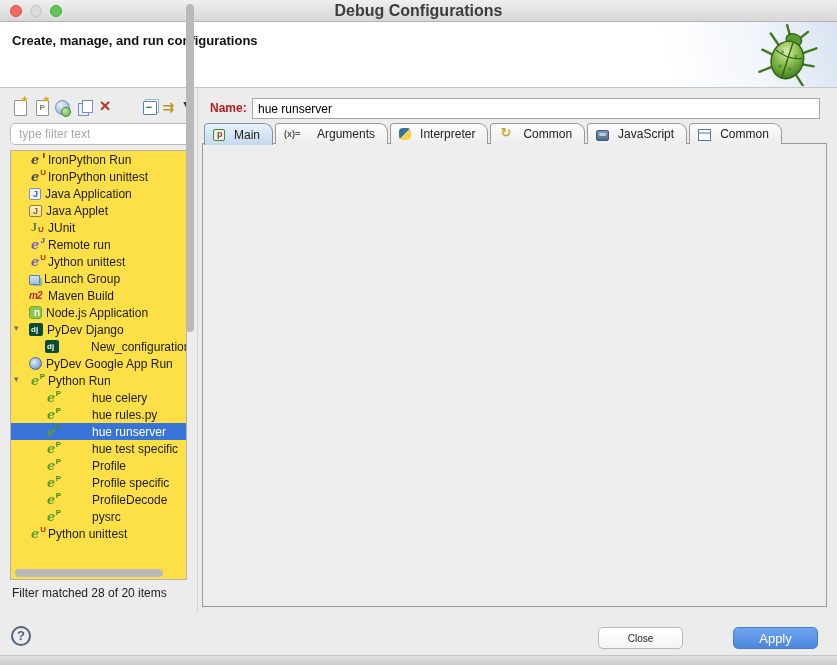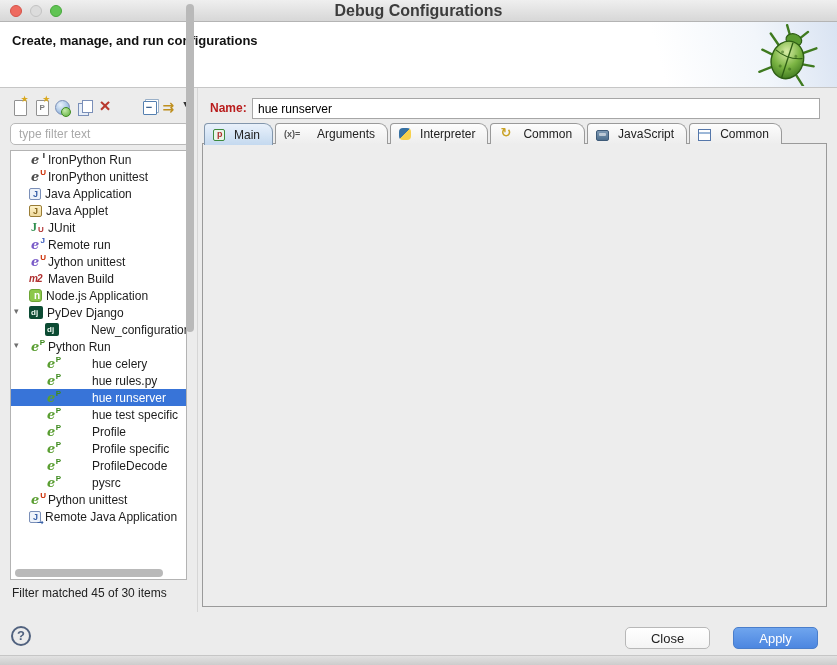--- a/index.html
+++ b/index.html
@@ -52,21 +52,21 @@
   .filter-launch-icon::before { content:"⇉"; position:absolute; left:1px; top:0px;
     font:700 14px/20px "DejaVu Sans",sans-serif; color:#bf9020; }
   .dropdown-caret-icon { width:10px !important; }
   .dropdown-caret-icon::before { content:"▾"; position:absolute; left:0; top:1px; font-size:10px; color:#333; }
   .filter-box { position:absolute; left:10px; top:123px; width:180px; height:22px;
     border:1px solid #b9b9b9; border-radius:5px; background:#fff; font-size:12px;
     padding:0 8px; color:#333; outline:none; }
   .filter-box::placeholder { color:#a9a9a9; }
   
   .tree { position:absolute; left:10px; top:150px; width:177px; height:430px;
-    background:#ffffff; border:1px solid #b3b3b3; overflow:hidden; }
+    background:#fde047; border:1px solid #b3b3b3; overflow:hidden; }
   .tree-row { position:relative; height:17px; display:flex; align-items:center;
     padding-left:18px; font-size:12px; white-space:nowrap; }
   .tree-row.indent { padding-left:34px;gap:28px; }
   .tree-row.selected { background:#3874d8; color:#fff; }
   .tree-row .expander { visibility:hidden; position:absolute; left:3px; top:2px;
     font-size:9px; color:#6f6f6f; }
   .tree-row.expandable .expander { visibility:visible; }
   .tree-row.selected .tlabel { color:#fff; }
   .vscroll { position:absolute; right:2px; top:4px; width:8px; height:328px;
     background:#b9b9b9; border-radius:4px; }
@@ -157,23 +157,23 @@
   .pp-row { height:15px; font-size:11px; line-height:15px; padding-left:4px; color:#222; white-space:nowrap; }
   .pp-scroll { position:absolute; left:791px; top:313px; width:8px; height:62px;
     background:#b9b9b9; border-radius:4px; }
   .small-btn { position:absolute; width:78px; height:20px; border-radius:5px; font-size:12px;
     background:#ededed; border:1px solid #d2d2d2; color:#b3b3b3; font-family:"Liberation Sans",sans-serif; }
   .btn-revert { left:634px; top:574px; }
   .btn-apply  { left:731px; top:574px; }
   
   .help-btn { position:absolute; left:11px; top:626px; width:20px; height:20px; border-radius:50%;
     border:2px solid #51627f; background:transparent; color:#51627f; font:700 13px/16px "Liberation Sans",sans-serif; }
-  .close-btn { position:absolute; left:625px; top:627px; width:85px; height:22px;
+  .close-btn { position:absolute; left:598px; top:627px; width:85px; height:22px;
     background:linear-gradient(#ffffff,#f4f4f4); border:1px solid #b8b8b8; border-radius:5px;
-    font-size:13px; color:#222; font-family:"Liberation Sans",sans-serif; }
+    font-size:10px; color:#222; font-family:"Liberation Sans",sans-serif; }
   .debug-btn { position:absolute; left:733px; top:627px; width:85px; height:22px;
     background:linear-gradient(#6fa5ee,#4c86e0); border:1px solid #4a7ecb; border-radius:5px;
     font-size:13px; color:#fff; font-family:"Liberation Sans",sans-serif; }
   .bottom-edge { position:absolute; left:0; top:655px; width:837px; height:10px;
     background:linear-gradient(#e2e2e2,#cccccc); border-top:1px solid #c6c6c6; }
 </style>
 </head>
 <body>
 
 <div class="titlebar">
@@ -270,20 +270,25 @@
       <span class="ticon jython-run-icon"></span>
       <span class="tlabel">Remote run</span>
     </div>
 
     <div class="tree-row">
 
       <span class="ticon jython-unittest-icon"></span>
       <span class="tlabel">Jython unittest</span>
     </div>
 
+    <div class="tree-row">
+
+      <span class="ticon launch-group-icon"></span>
+      <span class="tlabel">Launch Group</span>
+    </div>
 
     <div class="tree-row">
 
       <span class="ticon maven-build-icon"></span>
       <span class="tlabel">Maven Build</span>
     </div>
 
     <div class="tree-row">
 
       <span class="ticon nodejs-icon"></span>
@@ -295,20 +300,25 @@
       <span class="ticon pydev-django-icon"></span>
       <span class="tlabel">PyDev Django</span>
     </div>
 
     <div class="tree-row indent">
 
       <span class="ticon django-config-icon"></span>
       <span class="tlabel">New_configuration</span>
     </div>
 
+    <div class="tree-row">
+
+      <span class="ticon google-app-run-icon"></span>
+      <span class="tlabel">PyDev Google App Run</span>
+    </div>
 
     <div class="tree-row expandable">
       <span class="expander">▾</span>
       <span class="ticon python-run-icon"></span>
       <span class="tlabel">Python Run</span>
     </div>
 
     <div class="tree-row indent">
 
       <span class="ticon python-run-config-icon"></span>
@@ -356,31 +366,26 @@
       <span class="ticon python-run-config-icon"></span>
       <span class="tlabel">pysrc</span>
     </div>
 
     <div class="tree-row">
 
       <span class="ticon python-unittest-icon"></span>
       <span class="tlabel">Python unittest</span>
     </div>
 
-    <div class="tree-row">
-
-      <span class="ticon remote-java-icon"></span>
-      <span class="tlabel">Remote Java Application</span>
-    </div>
 
   </div>
 <div class="vscroll" style="left:186px;"></div>
 <div class="hscroll" style="position:absolute;left:15px;top:569px;"></div>
 
-<div class="filter-status">Filter matched 45 of 30 items</div>
+<div class="filter-status">Filter matched 28 of 20 items</div>
 
 <span class="name-label">Name:</span>
 <input class="name-input" type="text" value="hue runserver" style="">
 
 <div class="tabs">
 
     <div class="tab selected">
       <span class="ticon main-tab-icon"></span>
       <span>Main</span>
     </div>

